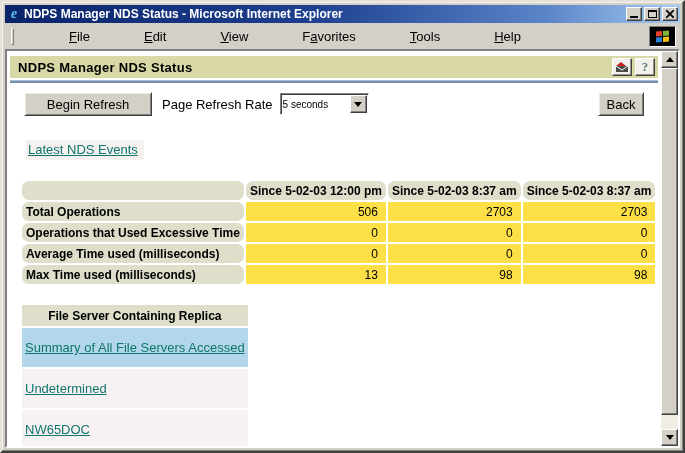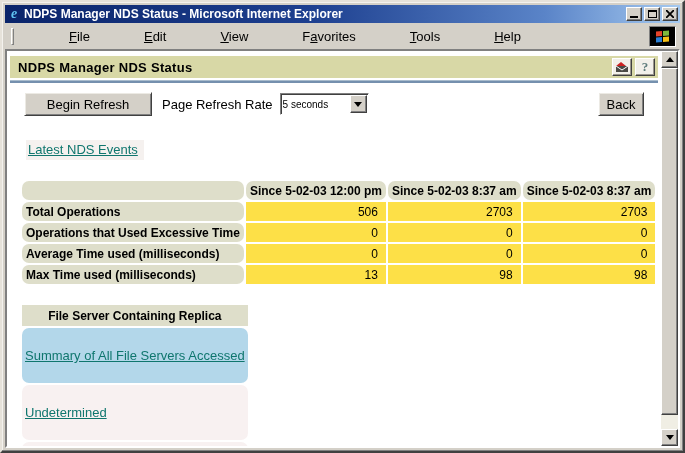--- a/index.html
+++ b/index.html
@@ -94,21 +94,21 @@
   .stats-table{ margin:19px 0 0 13px; }
   .stats-table th, .stats-table td{ white-space:nowrap; height:19px; }
   .cell-tan{ background:#dedeca;border-radius:7px; }
   .cell-val{ background:#fde047; text-align:right; padding:2px 8px 2px 2px; }
   .stats-table th{ font-weight:bold; text-align:center; padding:2px 4px; }
   .stats-table td.label{ font-weight:bold; text-align:left; padding:2px 4px; }
   .col-label{ width:213px; } .col-1{ width:135px; } .col-2{ width:131px; } .col-3{ width:129px; }
 
   .servers-table{ margin:17px 0 0 13px; }
   .servers-table th{ background:#dedeca; width:221px; height:21px; font-weight:bold; text-align:center; padding:2px 4px; white-space:nowrap; }
-  .servers-table td{ background:#f8f1f1; height:15px; padding:20px 3px; white-space:nowrap;border-radius:7px; }
+  .servers-table td{ background:#f8f1f1; height:15px; padding:12px 3px; white-space:nowrap; }
   .servers-table tr.hl td{ background:#b3d7ea; }
 </style>
 </head>
 <body>
 
 <div class="window">
 
   <div class="titlebar">
     <span class="ie-icon">e</span>
     <span class="title-text">NDPS Manager NDS Status - Microsoft Internet Explorer</span>

